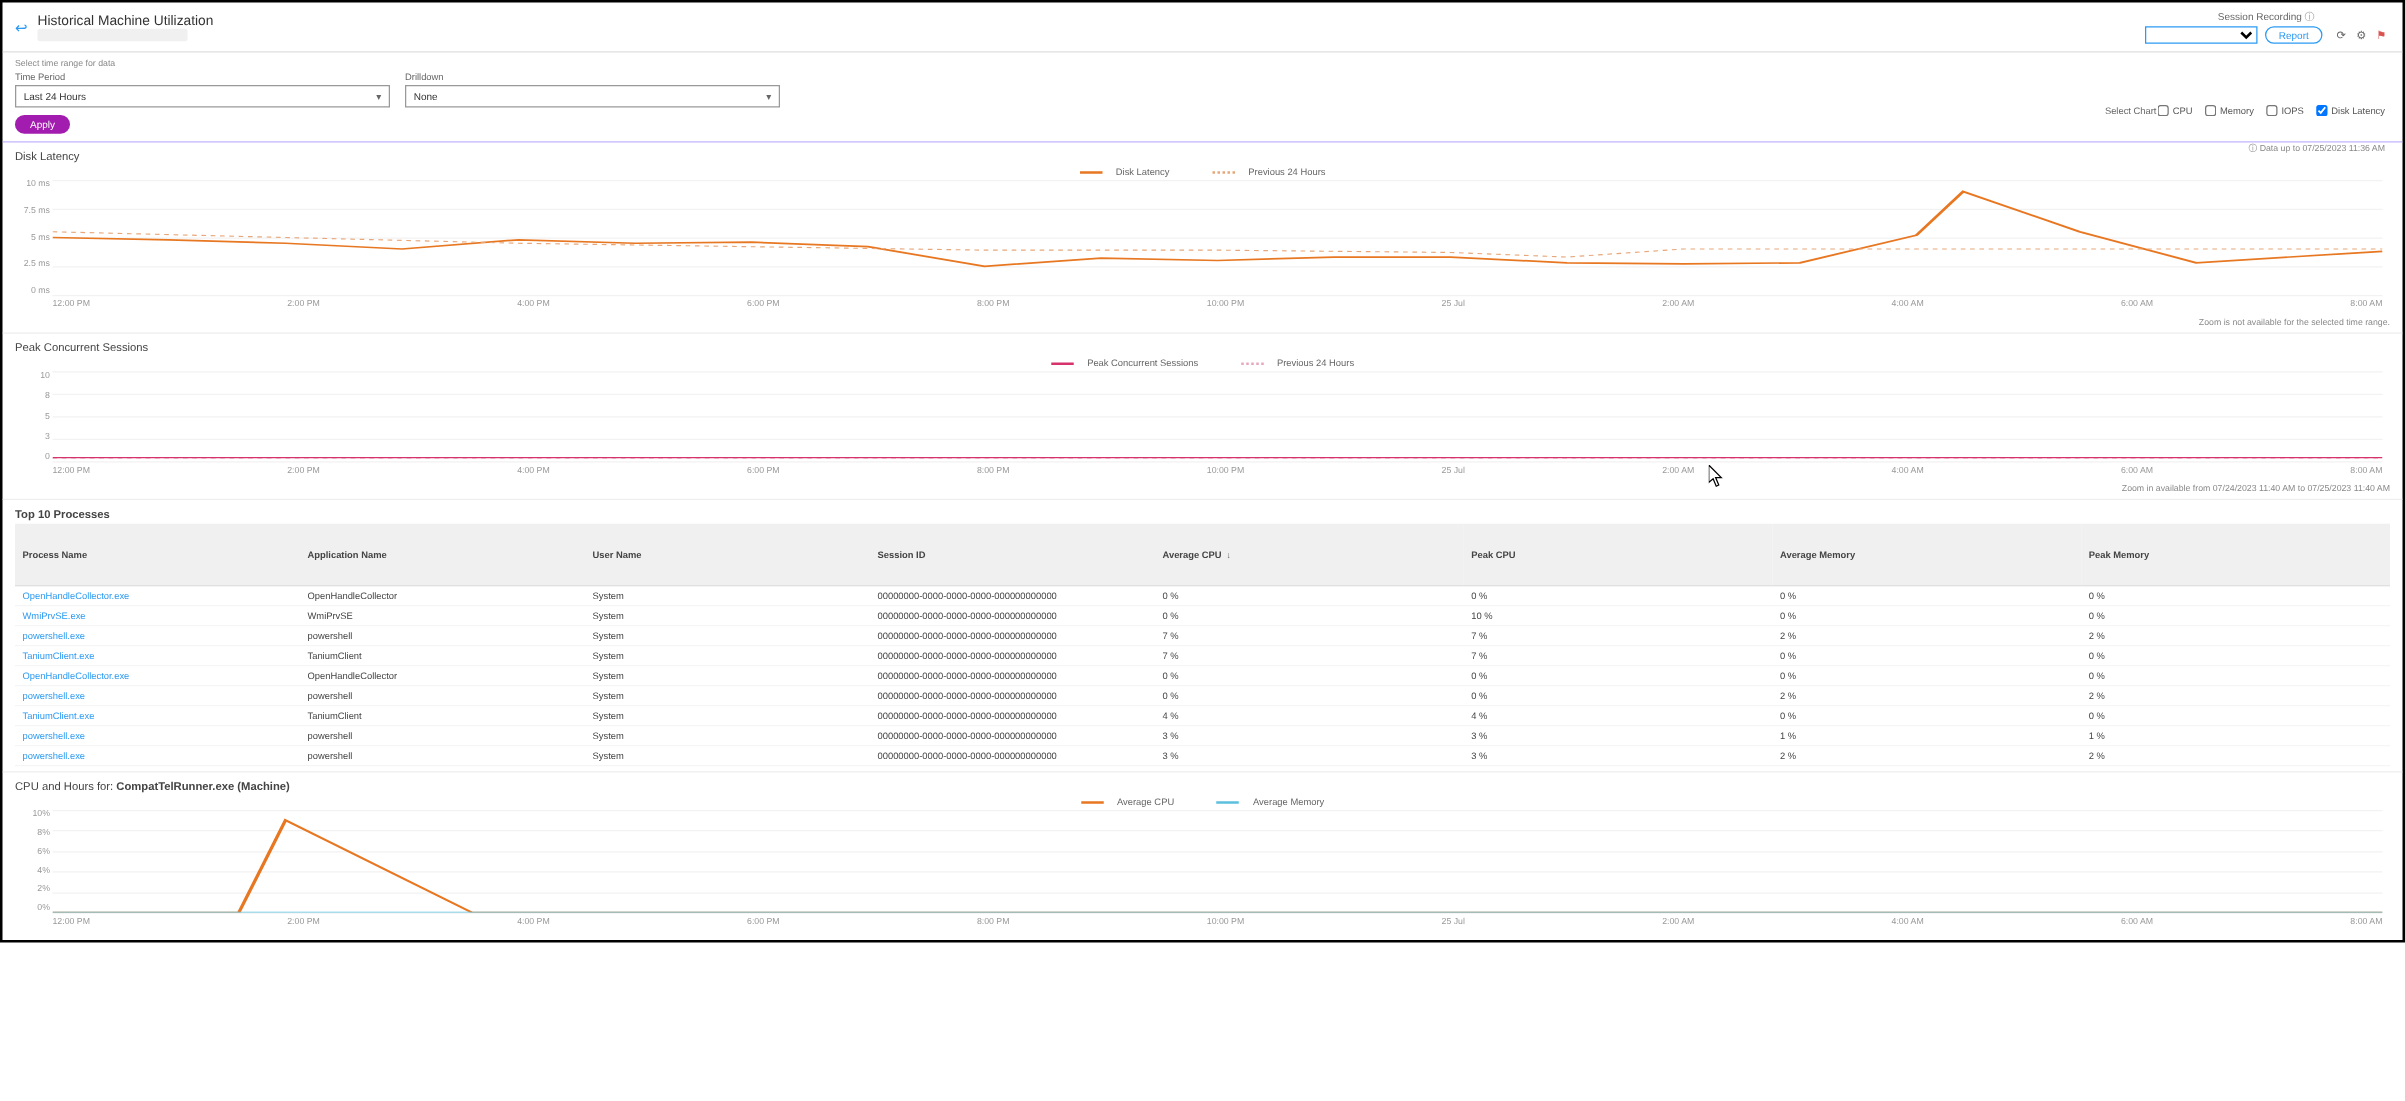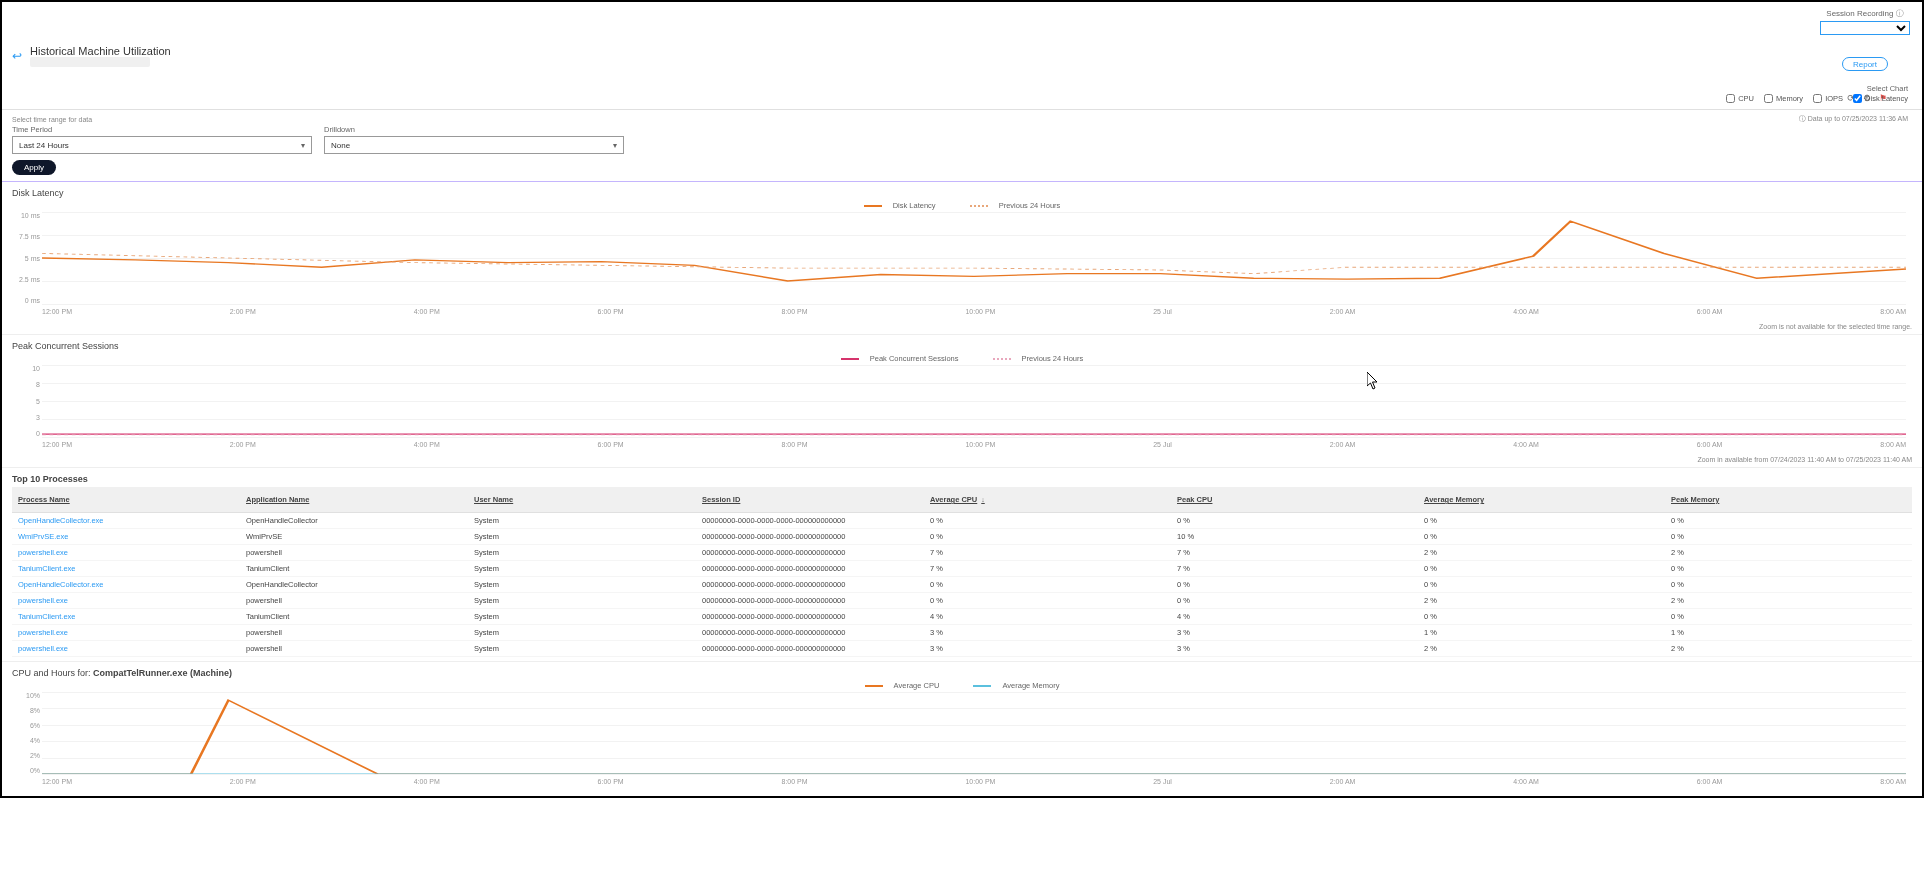--- a/index.html
+++ b/index.html
@@ -4,35 +4,35 @@
 <style>
   * { box-sizing: border-box; margin: 0; padding: 0; }
   body { font-family: -apple-system, BlinkMacSystemFont, "Segoe UI", Arial, sans-serif; font-size: 9px; color: #333; background: #fff; width: 1924px; border: 2px solid #000; }
   .header { display: flex; align-items: center; justify-content: space-between; padding: 6px 10px; border-bottom: 1px solid #e0e0e0; }
   .header-left { display: flex; align-items: center; gap: 8px; }
   .back-arrow { color: #2b9af3; cursor: pointer; font-size: 12px; }
   .header-title { font-size: 11px; color: #333; }
   .header-sub { width: 120px; height: 10px; background: #f0f0f0; border-radius: 2px; }
   .header-right { display:flex; flex-direction: column; align-items: center; gap:2px; margin-right:2px;}
   .session-rec-label { font-size:8px; color:#666; }
-  .session-row { display:flex; align-items:center; gap:22px;flex-direction:column; }
+  .session-row { display:flex; align-items:center; gap:6px; }
   .session-select { border:1px solid #2b9af3; background:#fff; height:14px; width:90px; font-size:8px; padding:0 3px; }
   .report-btn { border:1px solid #2b9af3; color:#2b9af3; background:#fff; border-radius:10px; height:14px; font-size:8px; padding:0 10px; cursor:pointer; }
   .hdr-icons { display:flex; gap:6px; align-items:center; margin-left:4px;}
   .hdr-icon { width:10px; height:10px; color:#666; display:inline-flex; align-items:center; justify-content:center; cursor:pointer;}
   .hdr-icon.alert { color:#d9534f; }
   .filters { padding: 6px 10px; border-bottom: 1px solid #c4b5fd; }
   .filters-hint { font-size:7px; color:#888; margin-bottom:2px;}
   .filters-row { display:flex; gap:12px; align-items:flex-end; }
   .filter-group { display:flex; flex-direction:column; gap:2px; }
   .filter-label { font-size:7.5px; color:#666; }
   .select-box { width:300px; height:18px; border:1px solid #999; font-size:8px; padding:2px 6px; display:flex; align-items:center; justify-content:space-between; cursor:pointer; }
   .select-box .caret { color:#666; }
-  .apply-btn { margin-top:6px; background:#0f172a; color:#fff; border:none; border-radius:10px; padding:3px 12px; font-size:8px; cursor:pointer; }
-  .chart-selectors { position:absolute; right:14px; top:82px; display:flex; flex-direction:column; align-items:flex-end; gap:1px; }
+  .apply-btn { margin-top:6px; background:#a21caf; color:#fff; border:none; border-radius:10px; padding:3px 12px; font-size:8px; cursor:pointer; }
+  .chart-selectors { position:absolute; right:14px; top:82px; display:flex; flex-direction:row; align-items:flex-end; gap:1px; }
   .chart-selectors .label { font-size:7.5px; color:#666; }
   .chk-row { display:flex; gap:10px; }
   .chk { display:flex; align-items:center; gap:3px; font-size:7.5px; color:#555; }
   .chk input { width:9px; height:9px; }
   .data-note { position:absolute; right:14px; top:112px; font-size:7px; color:#888; }
   .data-note::before { content:"ⓘ "; }
   .section { padding: 6px 10px 4px 10px; border-bottom: 1px solid #eee; position:relative; }
   .section-title { font-size:9px; color:#444; margin-bottom:3px; }
   .section-title .bold { font-weight:600; }
   .legend { text-align:center; font-size:7.5px; color:#666; margin-bottom:2px; }
@@ -43,21 +43,21 @@
   .chart.small { height:90px; }
   .chart.med { height:100px; }
   .y-axis { position:absolute; left:6px; top:0; bottom:18px; width:22px; display:flex; flex-direction:column; justify-content:space-between; font-size:7px; color:#999; text-align:right; }
   .plot { position:absolute; left:30px; right:6px; top:0; bottom:18px; }
   .gridline { position:absolute; left:0; right:0; height:0; border-top:1px solid #f2f2f2; }
   .x-axis { position:absolute; left:30px; right:6px; bottom:0; height:14px; display:flex; justify-content:space-between; font-size:7px; color:#999; }
   .zoom-note { text-align:right; font-size:7px; color:#888; margin-top:1px;}
   svg.plot-svg { position:absolute; left:0; top:0; width:100%; height:100%; }
   
   .proc-table { width:100%; border-collapse: collapse; font-size:7.5px; table-layout:fixed; }
-  .proc-table th { background:#f0f0f0; text-align:left; padding:8px 6px; font-weight:600; color:#444; border-bottom:1px solid #e0e0e0;text-decoration:underline; }
+  .proc-table th { background:#f0f0f0; text-align:left; padding:20px 6px; font-weight:600; color:#444; border-bottom:1px solid #e0e0e0; }
   .proc-table td { padding:3px 6px; border-bottom:1px solid #f5f5f5; color:#444; white-space:nowrap; overflow:hidden; text-overflow:ellipsis;}
   .proc-table td.link { color:#2b9af3; cursor:pointer; }
   .sort-ind { font-size:7px; color:#666; margin-left:4px;}
   .cursor-img { position:absolute; pointer-events:none; }
   .content-wrap { position:relative; }
 </style>
 </head>
 <body>
 
 <div class="content-wrap">

